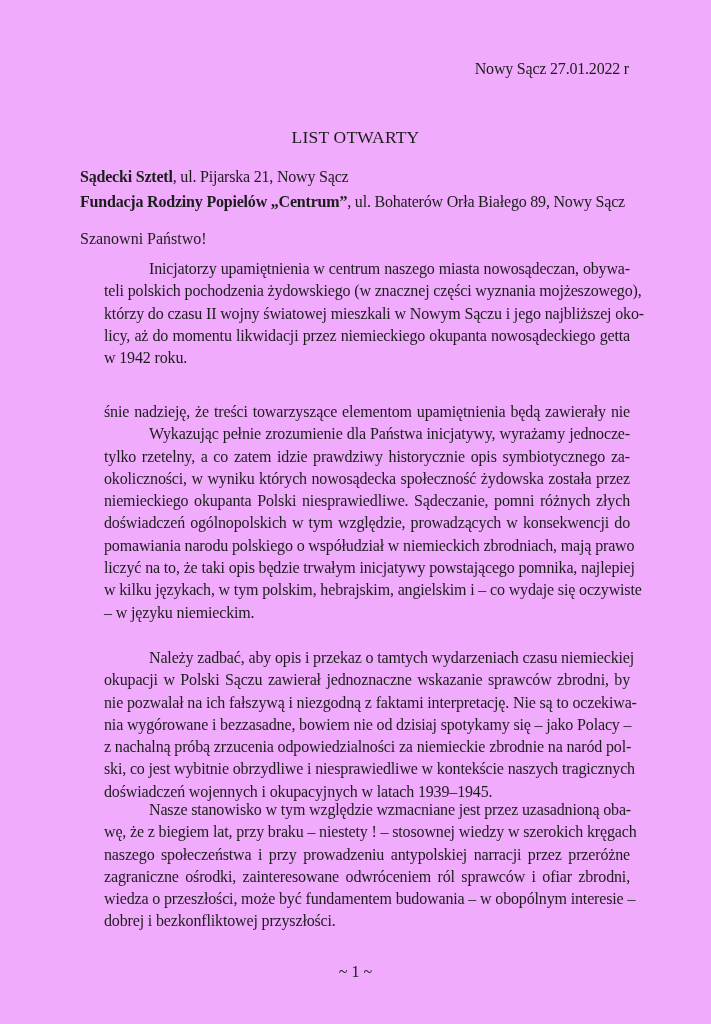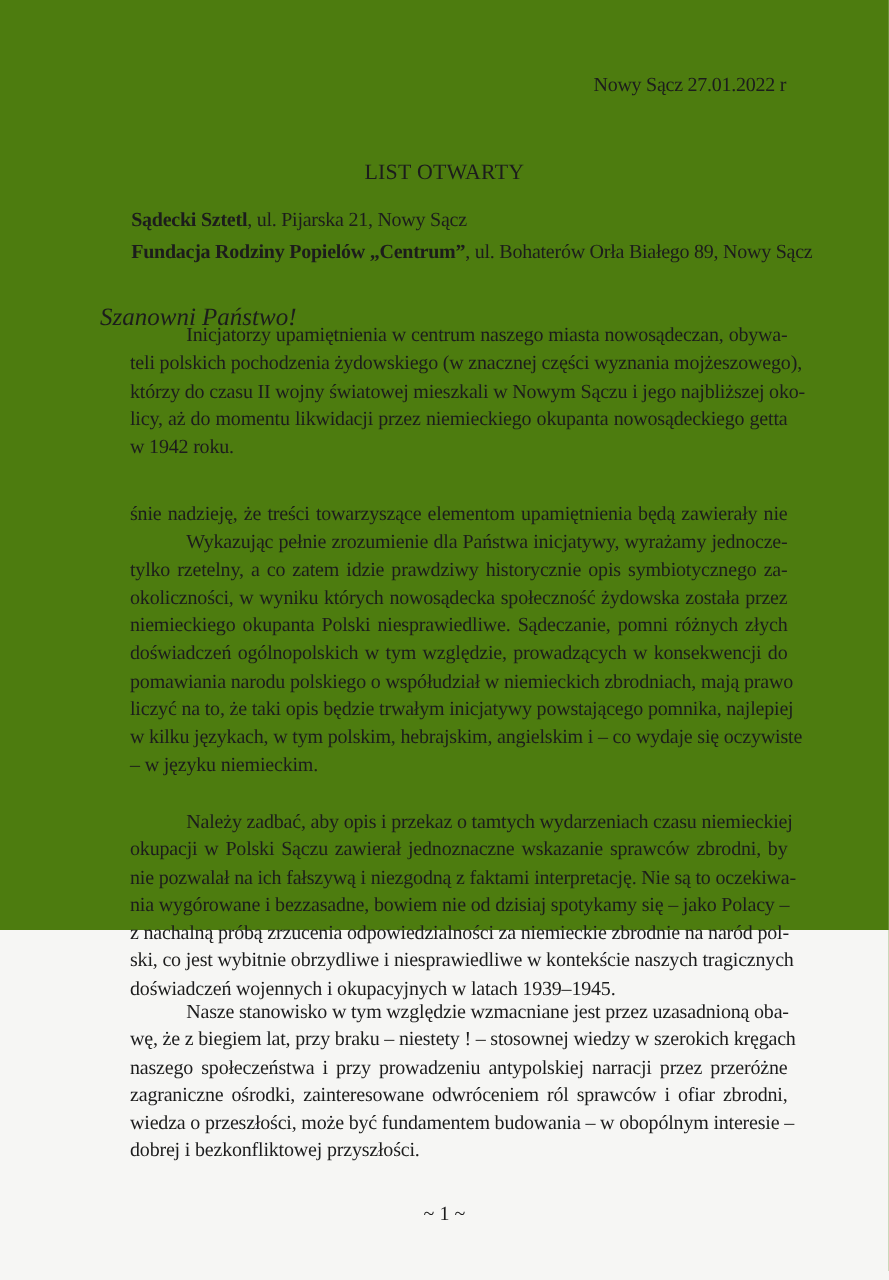--- a/index.html
+++ b/index.html
@@ -4,41 +4,41 @@
   <style>
     html, body { margin: 0; padding: 0; }
     body {
       width: 711px; height: 1024px; overflow: hidden;
       background: #f6f6f4;
       font-family: "Liberation Serif", "DejaVu Serif", serif;
       color: #1c1c1c;
     }
     .page {
       position: relative;
-      width: 711px; height: 744px;
-      background: #4d7c0f;
+      width: 711px; height: 1024px;
+      background: #f0abfc;
     }
     .date {
       position: absolute; right: 82px; top: 60px;
       font-size: 16px; letter-spacing: -0.2px;
     }
     .title {
       position: absolute; left: 0; right: 0; top: 127px;
       text-align: center; font-weight: normal; font-size: 17.5px;
       letter-spacing: 0.2px;
     }
     .addr {
       position: absolute; left: 80px; font-size: 16px; letter-spacing: -0.2px;
     }
-    .addr b { font-weight: bold; margin-left: 25px; }
+    .addr b { font-weight: bold; }
     .addr1 { top: 168px; }
     .addr2 { top: 193px; }
     .salute {
-      position: absolute; left: 80px; top: 243px;
-      font-style: italic; font-size: 20px;
+      position: absolute; left: 80px; top: 230px;
+      font-size: 16px;
     }
     .para {
       position: absolute; left: 80px; width: 550px;
       font-size: 16px; line-height: 22.3px;
       text-align: justify; letter-spacing: -0.15px;
     }
     .para .line { display: block; text-align: justify; text-align-last: justify; white-space: nowrap; margin-left: 24px; }
     .para .line.last { text-align-last: left; }
     .para .line.first { text-indent: 45px; }
     .p1 { top: 258px; }

